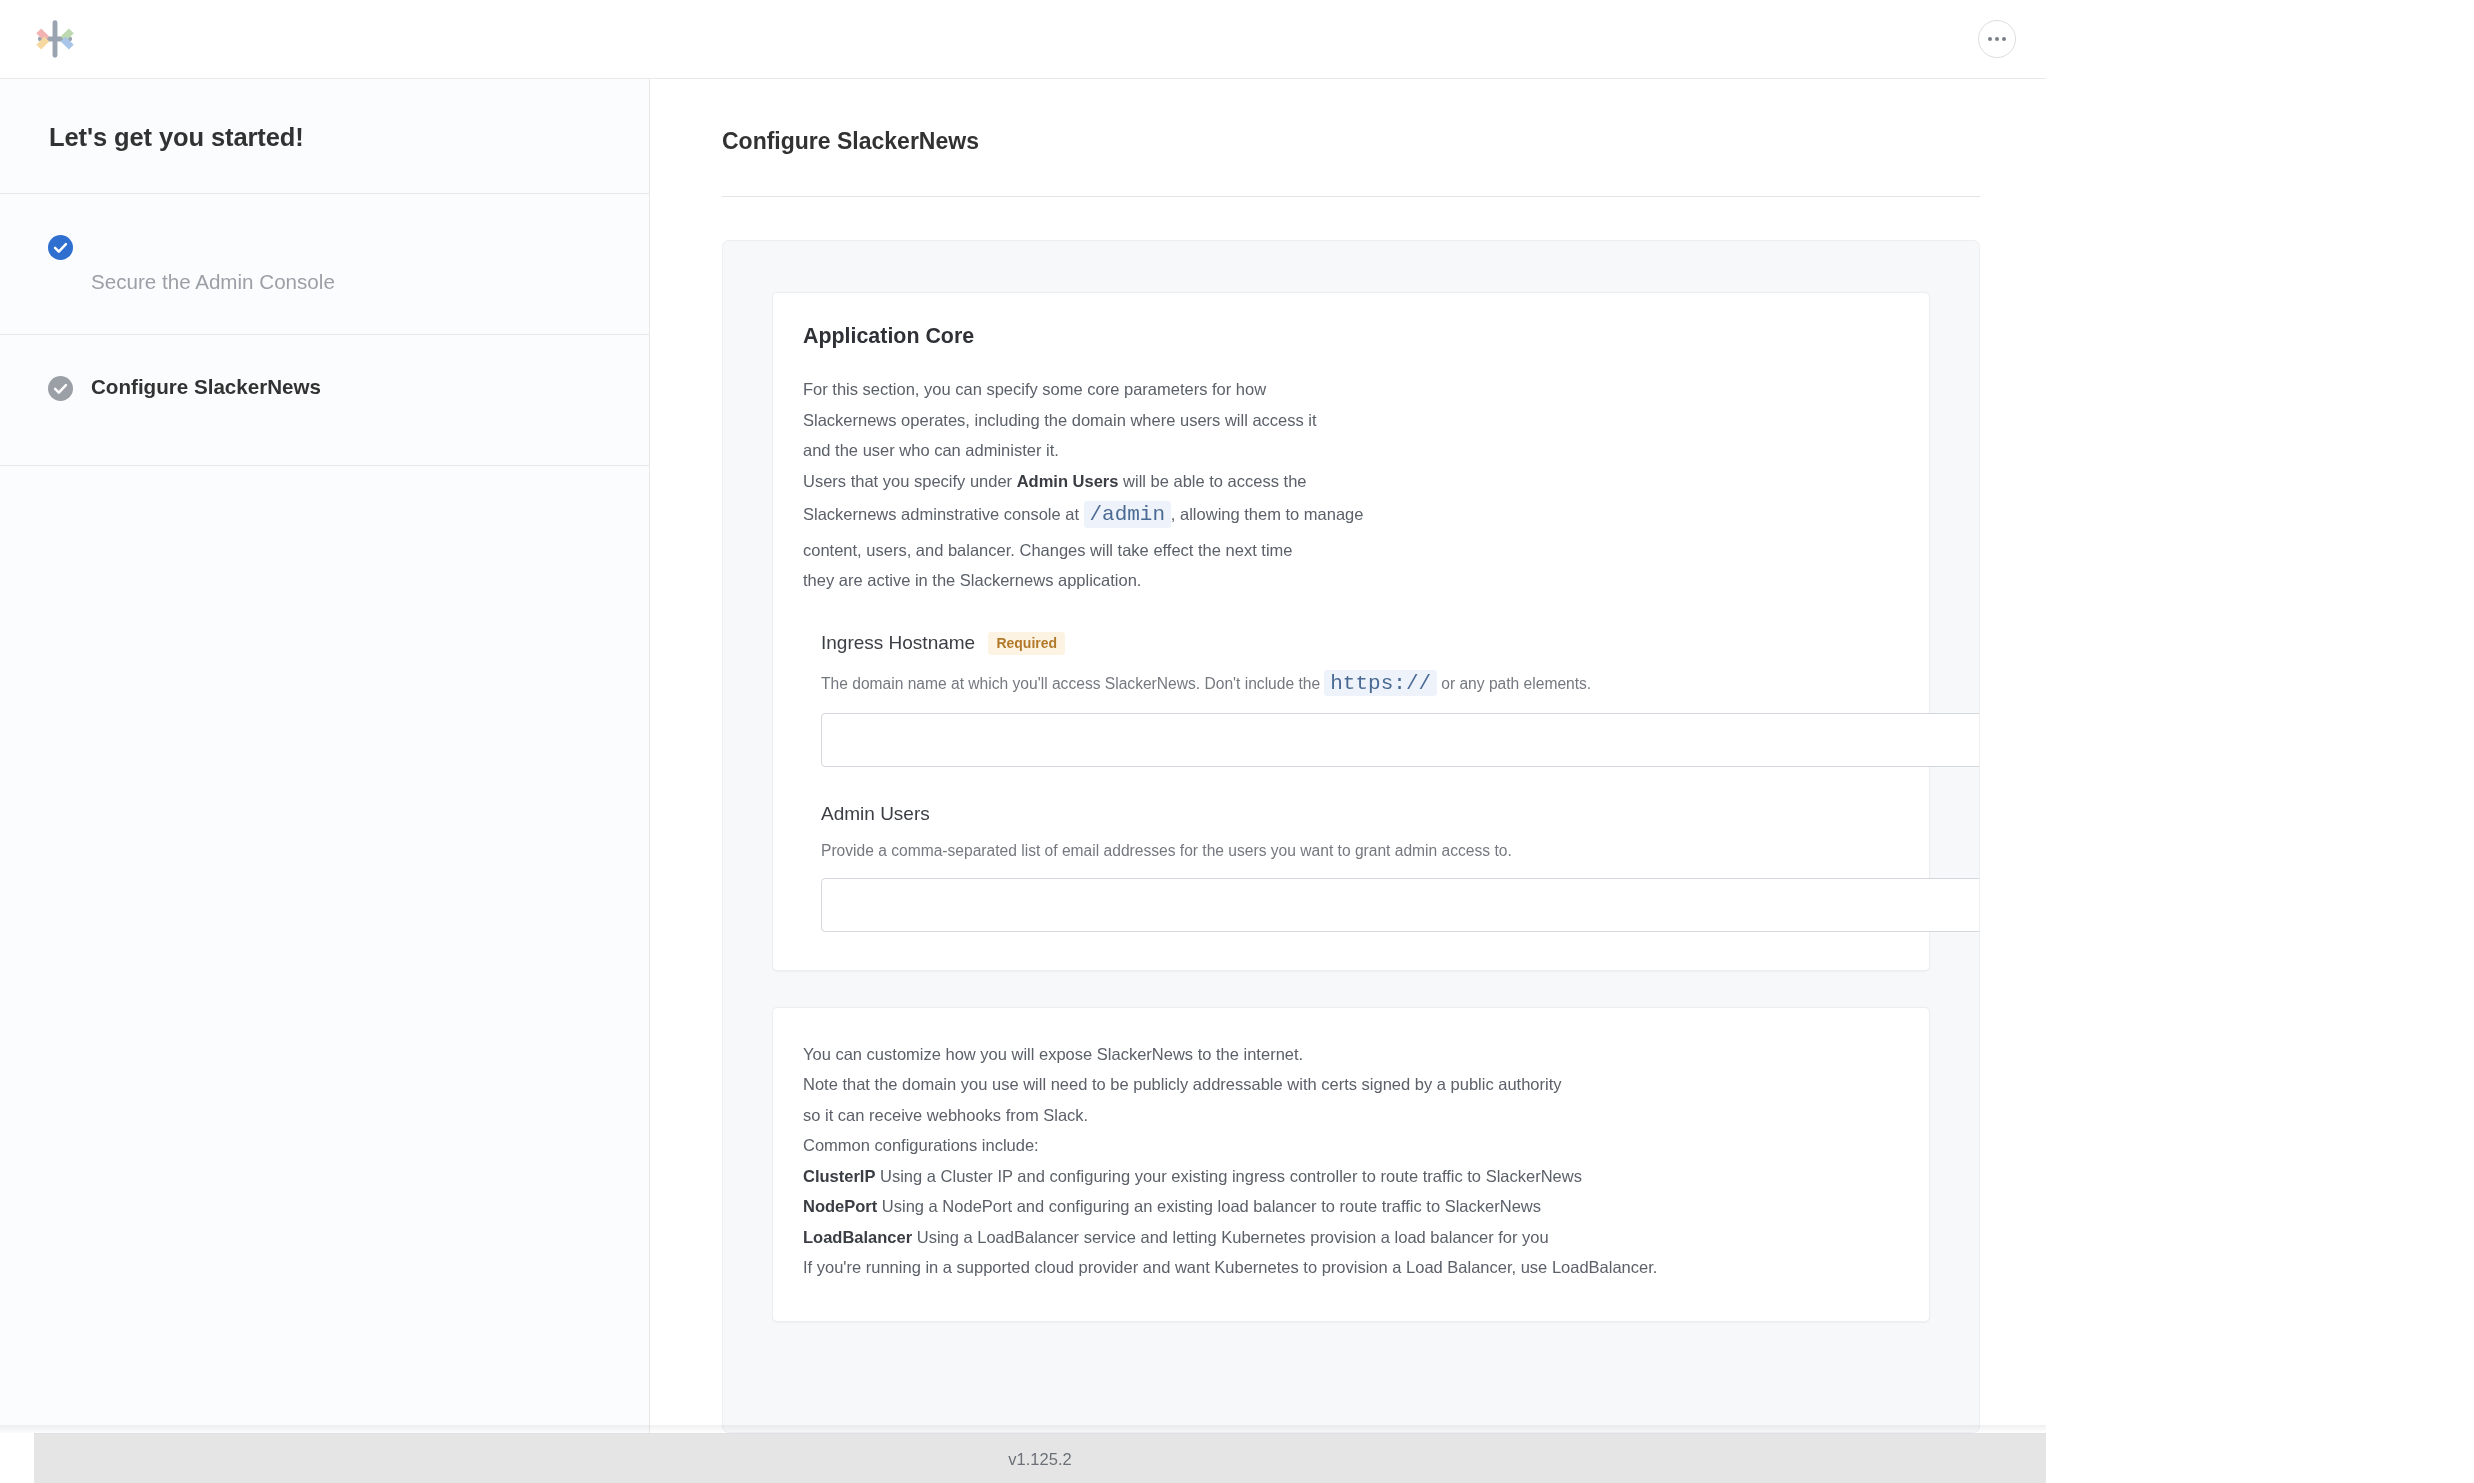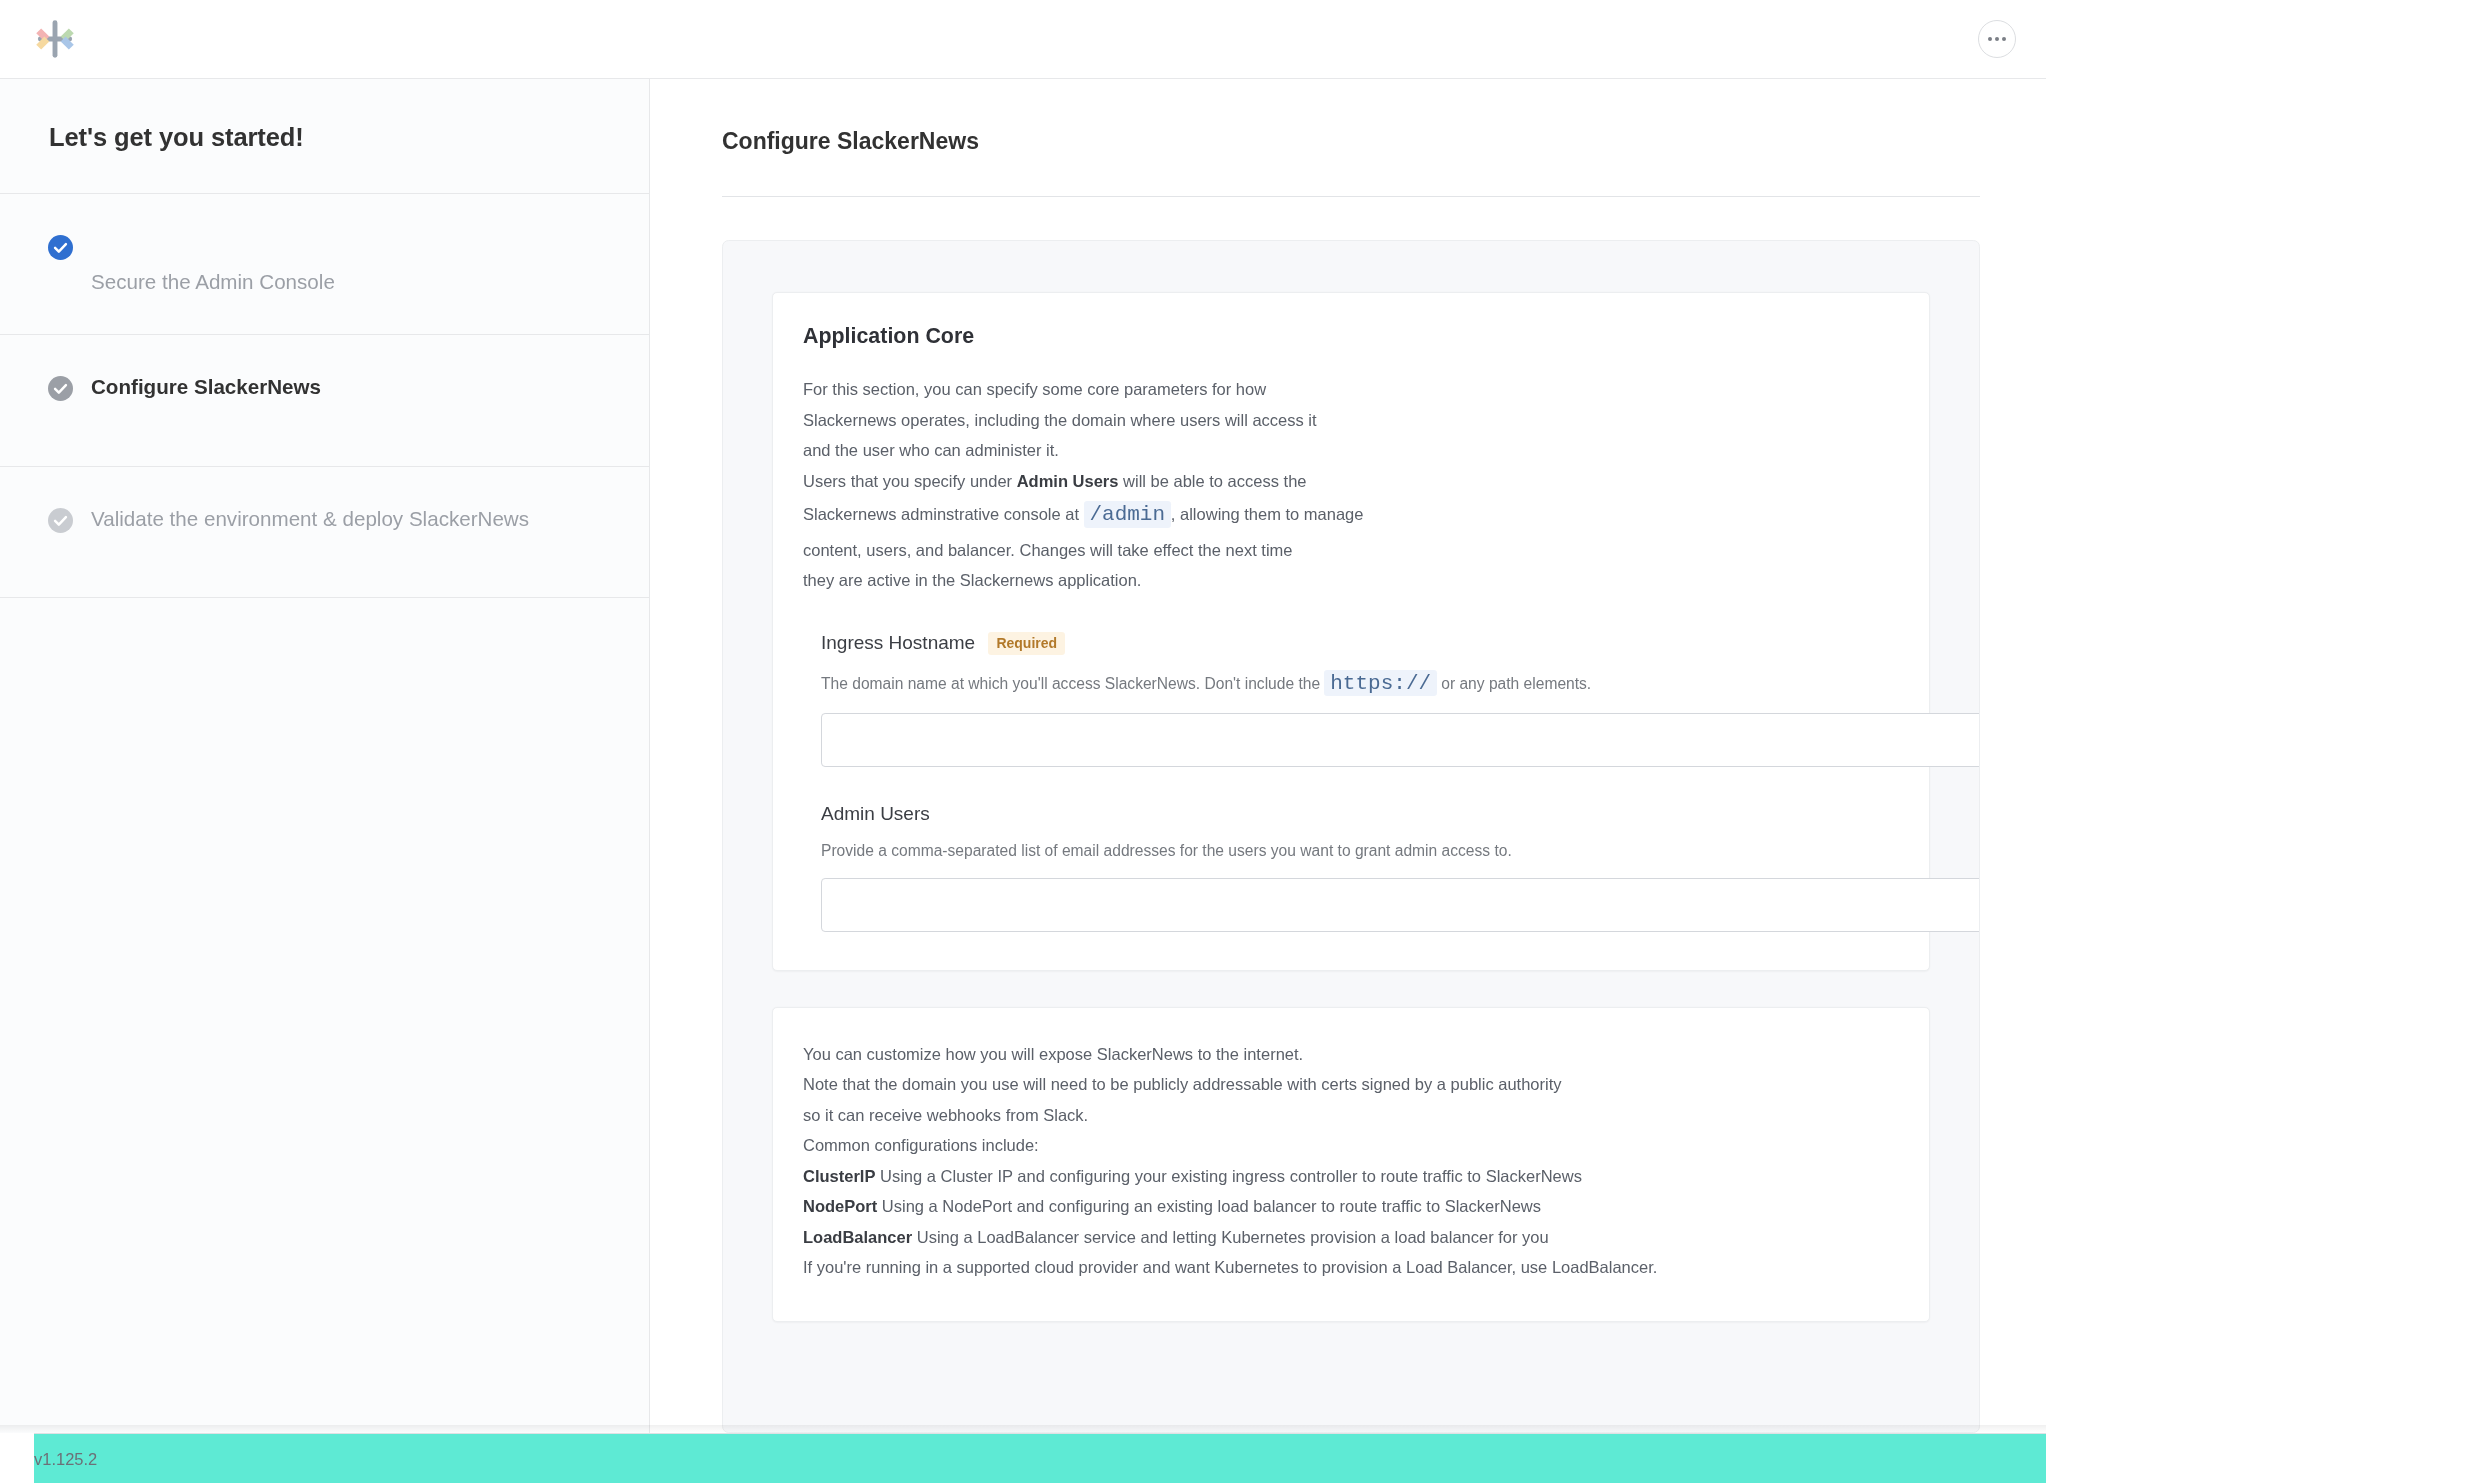--- a/index.html
+++ b/index.html
@@ -204,24 +204,25 @@
     color: #323232;
     padding: 0 13px;
     outline: none;
     font-family: "Liberation Sans", sans-serif;
   }
 
   
   .footer {
     height: 51px;
     flex: 0 0 51px;
-    background: #5eead4;
+    background: #e5e5e5;
     border-top: 0.8px solid #dfe1e4;
     display: flex;
     align-items: center;
+    justify-content: center;
     font-size: 16.5px;
     color: #6c7077;
     margin-left: 34px;
   }
   
   .scroll-hint {
     position: absolute;
     left: 0;
     right: 0;
     bottom: 51px;
@@ -273,29 +274,20 @@
         <div class="step current">
           <span class="step-icon">
             <svg width="25" height="25" viewBox="0 0 30 30">
                 <circle cx="15" cy="15" r="15" fill="#9b9fa6"></circle>
                 <path d="M8.5 15.5 L13 20 L21.5 11" stroke="#ffffff" stroke-width="3" fill="none" stroke-linecap="round" stroke-linejoin="round"></path>
               </svg>
           </span>
           <span class="step-label">Configure SlackerNews</span>
         </div>
 
-        <div class="step pending">
-          <span class="step-icon">
-            <svg width="25" height="25" viewBox="0 0 30 30">
-                <circle cx="15" cy="15" r="15" fill="#c9ccd1"></circle>
-                <path d="M8.5 15.5 L13 20 L21.5 11" stroke="#ffffff" stroke-width="3" fill="none" stroke-linecap="round" stroke-linejoin="round"></path>
-              </svg>
-          </span>
-          <span class="step-label">Validate the environment &amp; deploy SlackerNews</span>
-        </div>
 
       </div>
     </div>
 
     <div class="main">
       <div class="main-title">Configure SlackerNews</div>
 
       <div class="panel">
 
         <div class="card">

